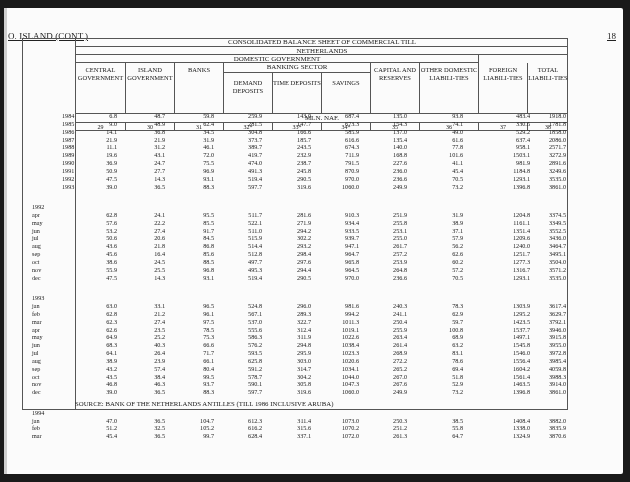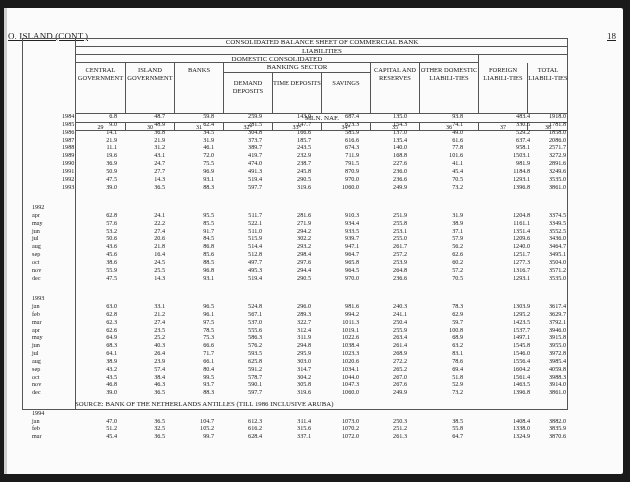--- a/index.html
+++ b/index.html
@@ -23,23 +23,23 @@
 <div class="page"></div>
 <div class="edge-left"></div>
 
 <div class="header-left">O. ISLAND (CONT.)</div>
 <div class="header-right">18</div>
 
 <div class="frame"></div>
 <div class="sep"></div>
 
 <div class="thead">
-  <div class="row" style="top:0;width:492px;height:9px;">CONSOLIDATED BALANCE SHEET OF COMMERCIAL BANK</div>
-  <div class="row" style="top:9px;width:492px;height:8px;">LIABILITIES</div>
-  <div class="row" style="top:17px;width:402px;height:8px;">DOMESTIC CONSOLIDATED</div>
+  <div class="row" style="top:0;width:492px;height:9px;">CONSOLIDATED BALANCE SHEET OF COMMERCIAL TILL</div>
+  <div class="row" style="top:9px;width:492px;height:8px;">NETHERLANDS</div>
+  <div class="row" style="top:17px;width:402px;height:8px;">DOMESTIC GOVERNMENT</div>
   <div style="position:absolute;left:402px;top:17px;width:1px;height:58px;background:#555;"></div>
   <div id="colhead">
       <div class="cell" style="left: 0px; width: 49px; top: 25px; height: 50px; border-left: none; padding-top: 3px;">CENTRAL GOVERNMENT</div>
       <div class="cell" style="left: 49px; width: 49px; top: 25px; height: 50px; padding-top: 3px;">ISLAND GOVERNMENT</div>
       <div class="cell" style="left: 98px; width: 49px; top: 25px; height: 50px; padding-top: 3px;">BANKS</div>
       <div class="cell" style="left: 147px; width: 49px; top: 35px; height: 40px; padding-top: 6px;">DEMAND DEPOSITS</div>
       <div class="cell" style="left: 196px; width: 49px; top: 35px; height: 40px; padding-top: 6px;">TIME DEPOSITS</div>
       <div class="cell" style="left: 245px; width: 49px; top: 35px; height: 40px; padding-top: 6px;">SAVINGS</div>
       <div class="cell" style="left: 294px; width: 49px; top: 25px; height: 50px; padding-top: 3px;">CAPITAL AND RESERVES</div>
       <div class="cell" style="left: 343px; width: 59px; top: 25px; height: 50px; padding-top: 3px;">OTHER DOMESTIC LIABILI-TIES</div>

